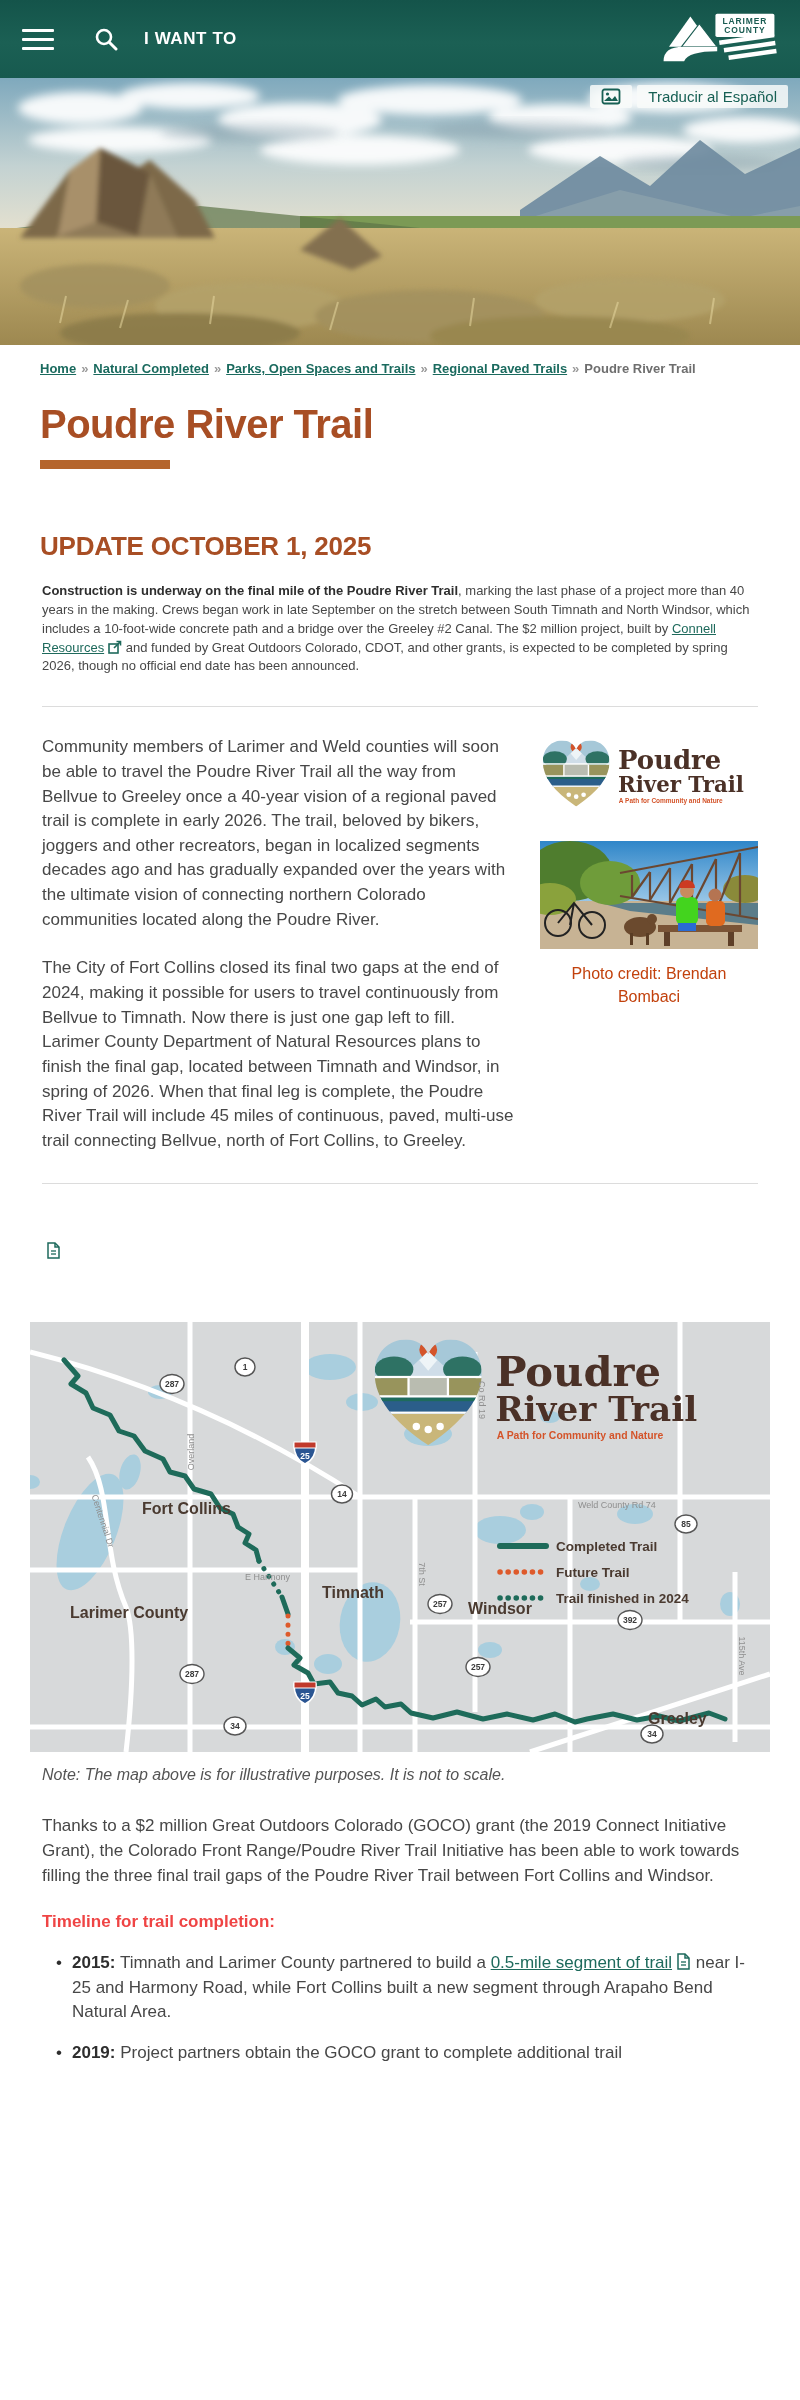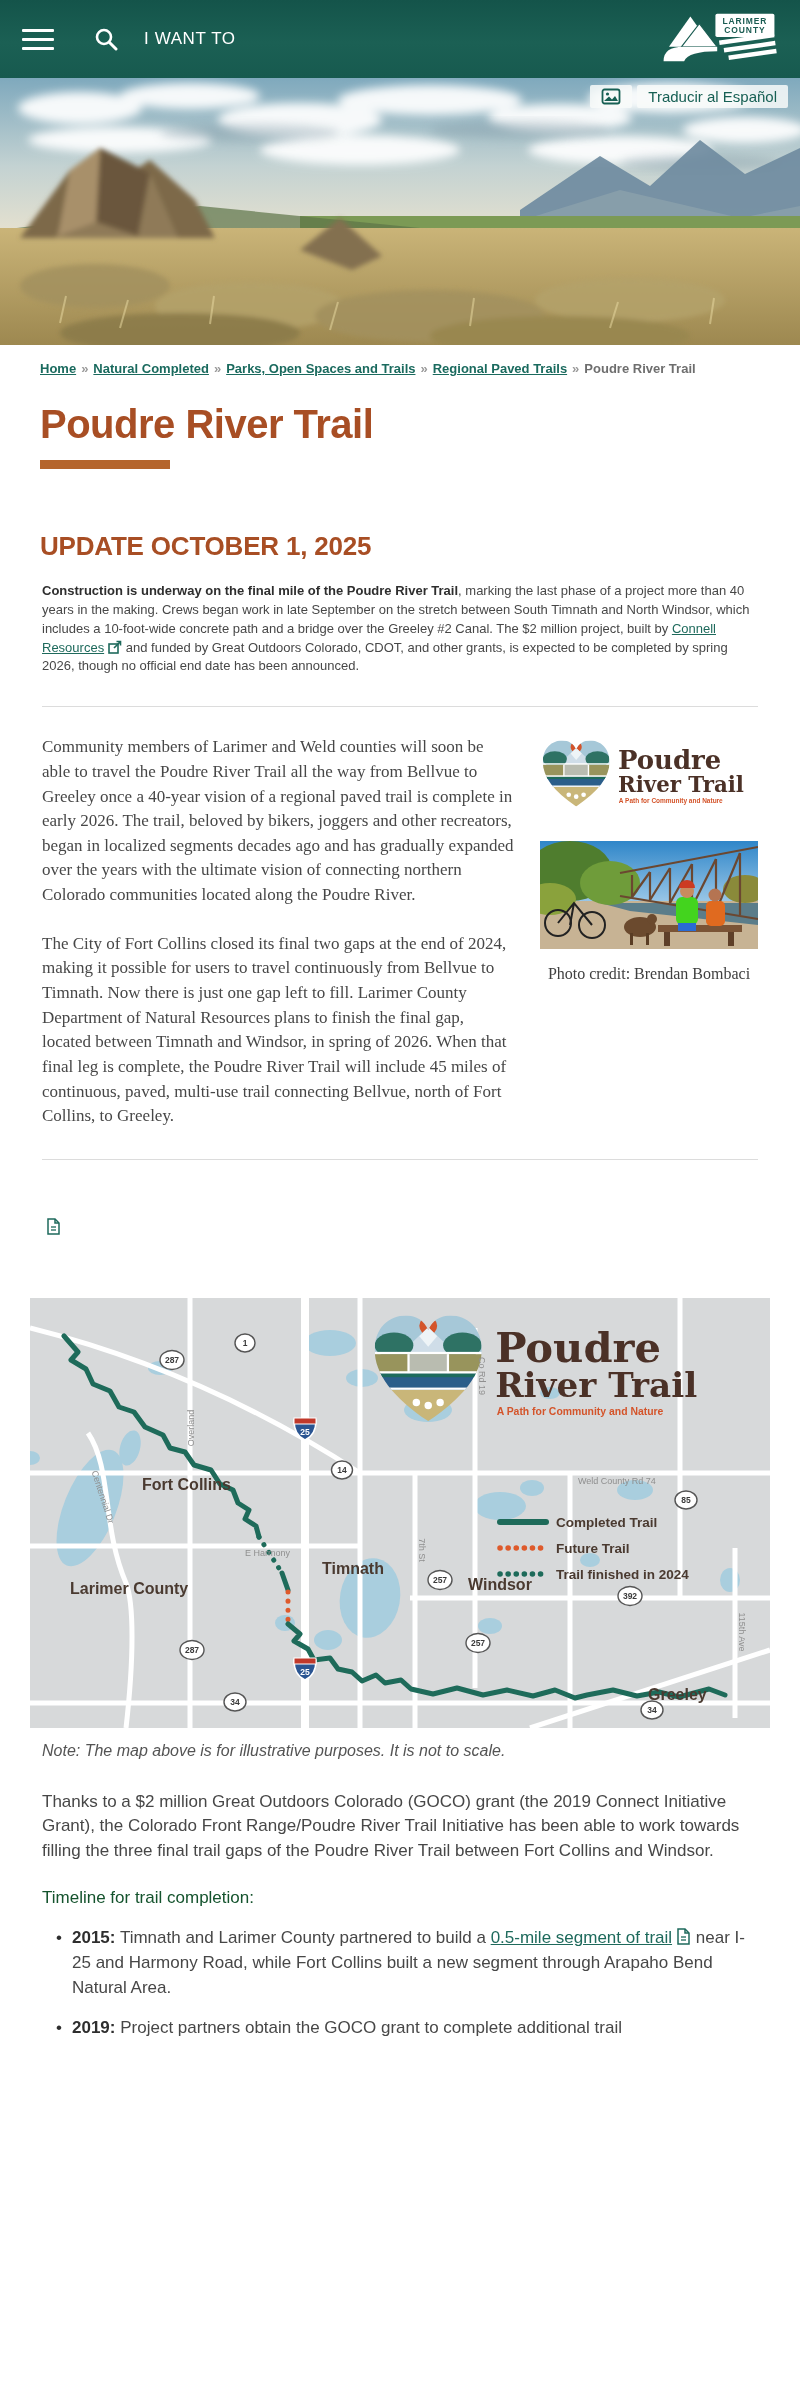--- a/index.html
+++ b/index.html
@@ -8,21 +8,21 @@
 
   
   .site-header{
     height:78px; display:flex; align-items:center; padding:0 22px;
     background:linear-gradient(180deg,#14544a 0%,#1b6054 55%,#175a4f 100%);
     position:relative;
   }
   .hamburger{ width:32px; cursor:pointer; }
   .hamburger span{ display:block; height:3px; background:#fff; margin:6px 0; border-radius:1px;}
   .search-btn{ margin-left:40px; cursor:pointer; display:flex; align-items:center;}
-  .iwt{ margin-left:26px; color:#fff; font-weight:normal; font-size:17px; letter-spacing:.6px; cursor:pointer;}
+  .iwt{ margin-left:26px; color:#fff; font-weight:bold; font-size:17px; letter-spacing:.6px; cursor:pointer;}
   .county-logo{ margin-left:auto; }
 
   
   .hero{ position:relative; height:267px; overflow:hidden; }
   .hero svg{ display:block; }
   .translate-bar{ position:absolute; top:7px; right:12px; display:flex; gap:5px;margin-left:27px; }
   .t-btn{
     background:rgba(248,250,249,.85); color:#176054; border:none; cursor:pointer;
     font-size:15px; padding:3px 11px; display:flex; align-items:center; border-radius:2px;
     font-family:"Liberation Sans",sans-serif;
@@ -39,37 +39,37 @@
 
   .content{ margin:0 42px; }
   p.body-p{ font-size:13px; line-height:1.45; margin-top:20px; color:#474747;}
   p.body-p b, .lead-b{ color:#2e2e2e; }
   .lnk{ color:#1e6a5c; text-decoration:underline; }
   .ico{ vertical-align:-2px; margin-left:4px; }
 
   hr.rule{ border:none; border-top:1px solid #dcdcdc; margin:30px 42px 0; }
 
   
-  .two-col{ display:flex; gap:26px; margin:28px 42px 0;font-family:Liberation Serif, serif; }
+  .two-col{ display:flex; gap:26px; margin:28px 42px 0; }
   .col-text{ flex:1; }
   .col-text p{ font-size:17px; line-height:1.45;}
   .col-text p + p{ margin-top:24px; }
   .col-media{ width:218px; flex-shrink:0; }
   .photo-fig{ margin-top:26px; }
-  .caption{ font-size:16px; line-height:1.4; text-align:center; margin-top:10px; color:#404040;}
+  .caption{ font-size:16px; line-height:1.4; text-align:center; margin-top:10px; color:#c2410c;}
 
   .gap-row{ margin:58px 42px 0; font-size:17px; }
 
   .map-fig{ margin:60px 30px 0; }
   .map-note{ margin:10px 42px 0; font-size:16px; font-style:italic; color:#545454; }
 
   .bottom{ margin:30px 42px 0; }
   .bottom p{ font-size:17px; line-height:1.45; }
   .bottom p + p{ margin-top:22px; }
-  .tl-head{ font-size:17px; font-weight:normal; color:#14532d; margin-top:24px; }
+  .tl-head{ font-size:17px; font-weight:bold; color:#ef4444; margin-top:24px; }
   ul.timeline{ list-style:none; margin:16px 0 0 14px; }
   ul.timeline li{ position:relative; padding-left:16px; font-size:17px; line-height:1.45; margin-top:16px;}
   ul.timeline li::before{ content:"•"; position:absolute; left:0; top:0; color:#2e2e2e; }
   ul.timeline b{ color:#2e2e2e; }
 
   .logo-serif{ font-family:"DejaVu Serif",serif; font-weight:bold; }
   text{ font-family:"Liberation Sans",sans-serif; }
 </style>
 </head>
 <body>

